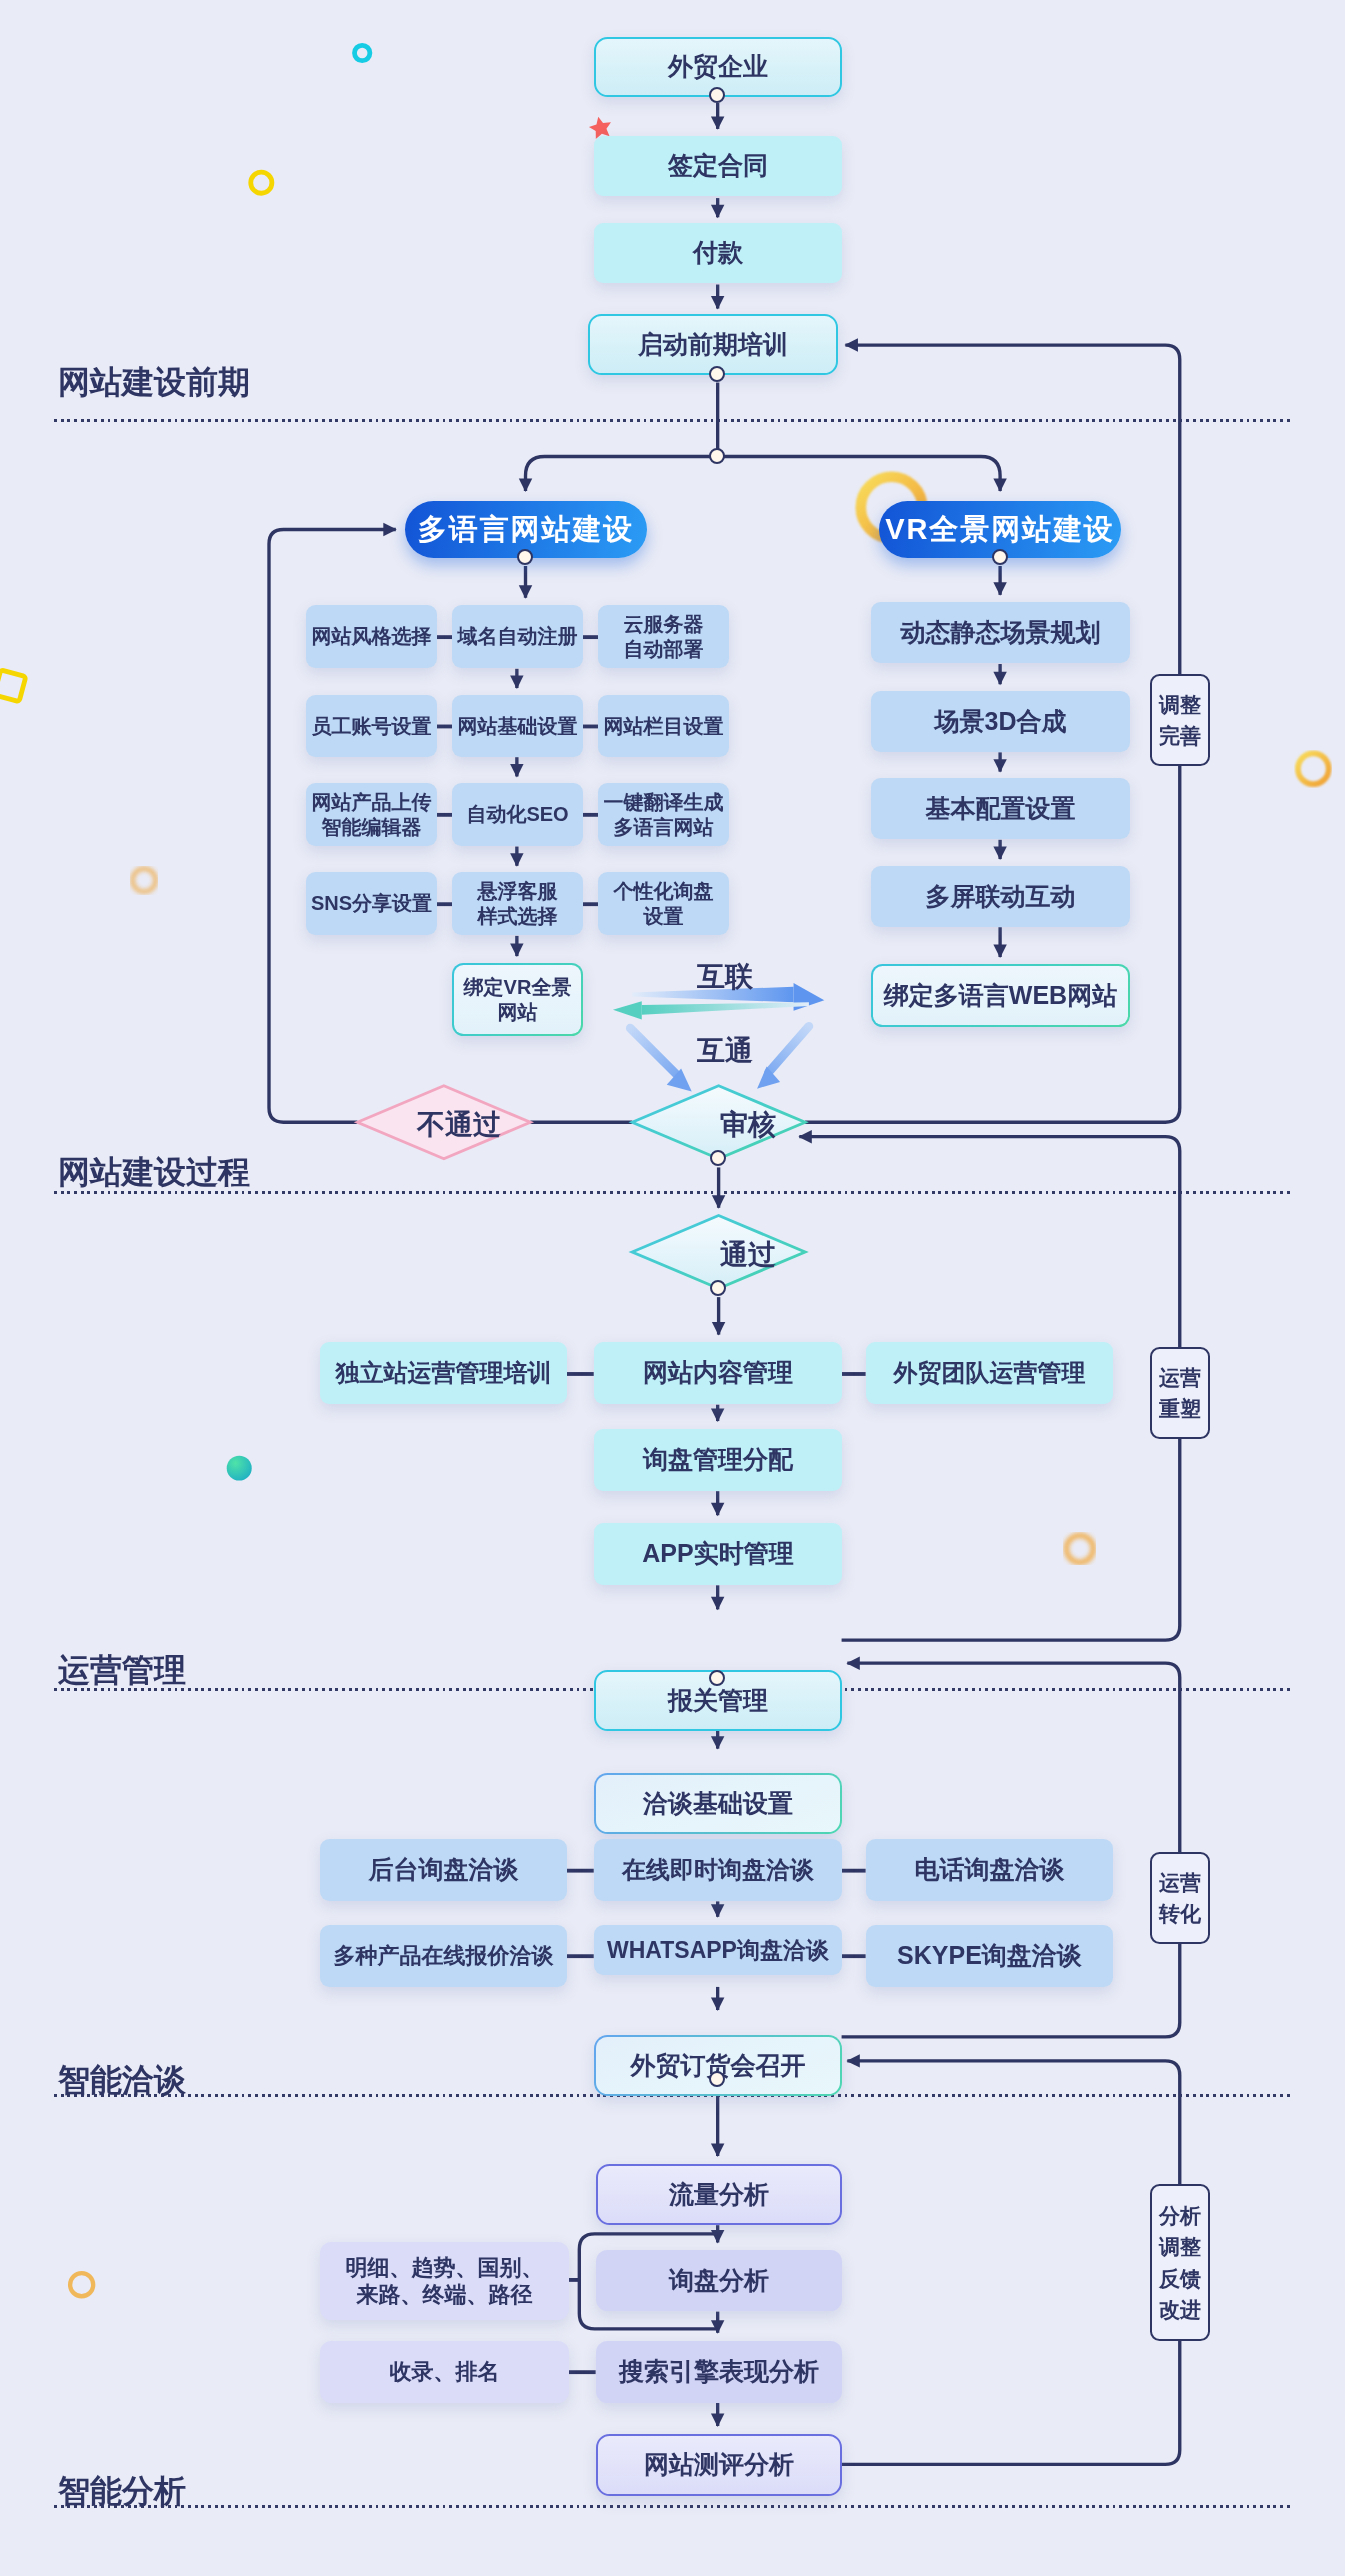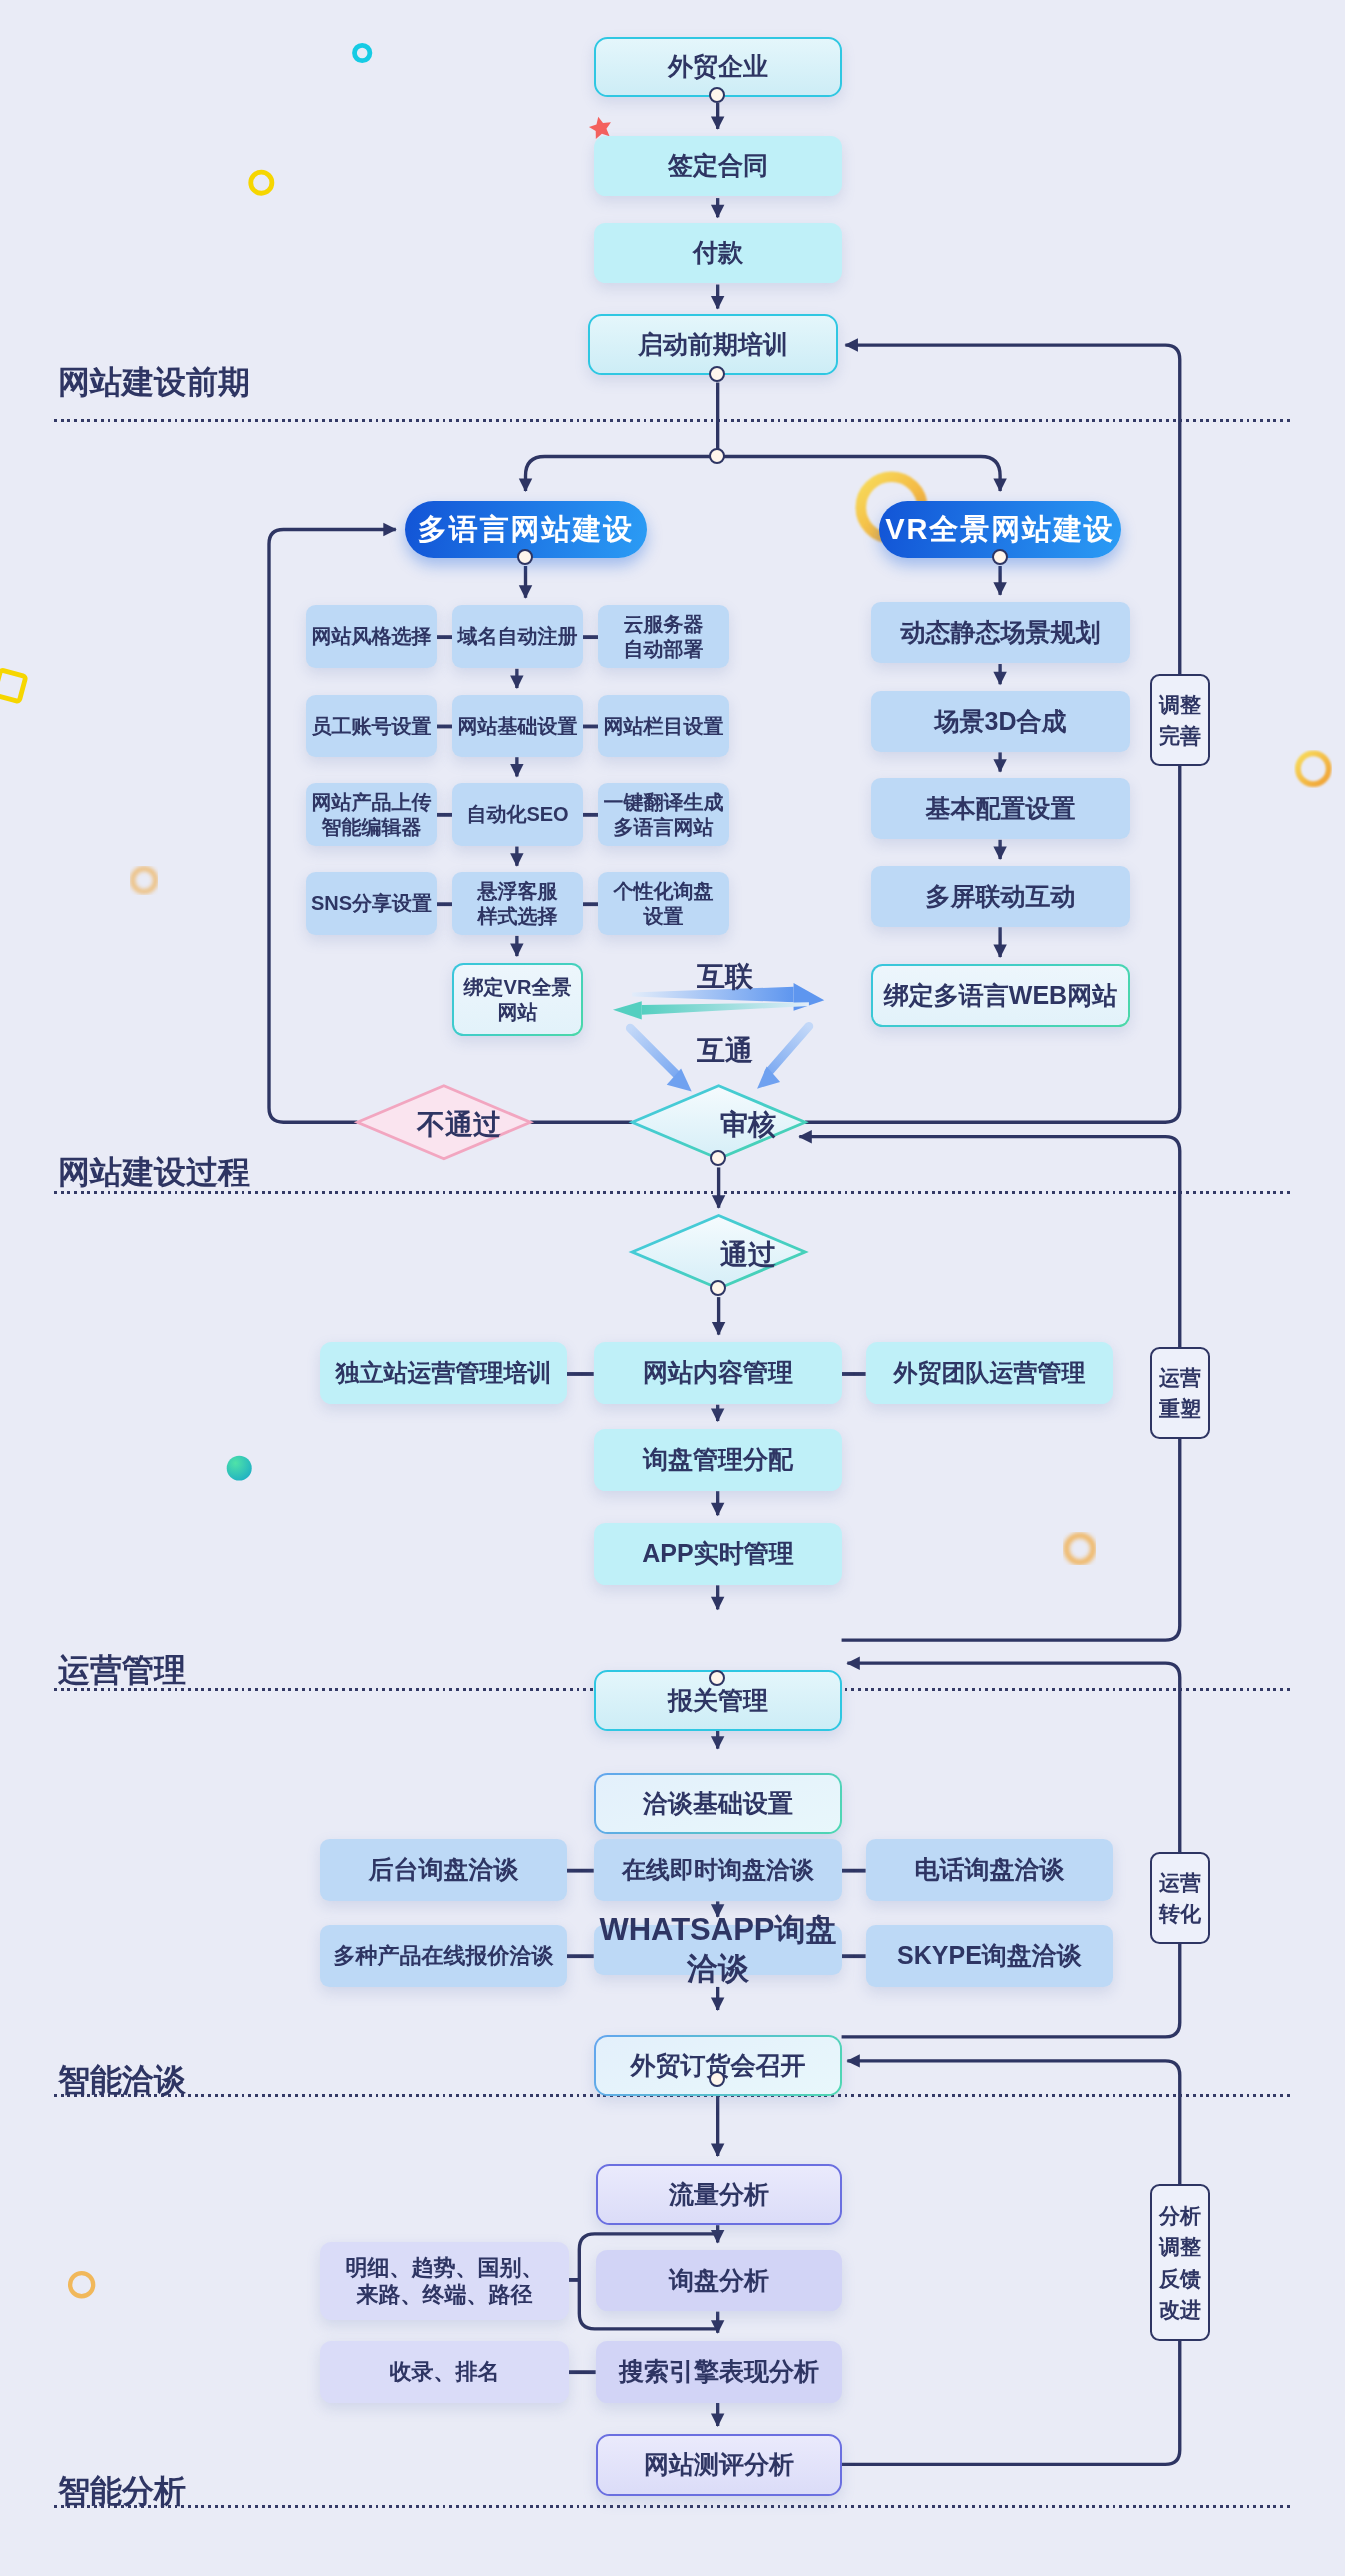--- a/index.html
+++ b/index.html
@@ -5,21 +5,21 @@
   html,body{margin:0;padding:0;background:#dfe3f0;}
   #canvas{position:relative;width:1345px;height:2576px;background:#E9EBF6;overflow:hidden;
     font-family:"Liberation Sans","DejaVu Sans",sans-serif;}
   #wires{position:absolute;left:0;top:0;z-index:1;}
   .dotted{position:absolute;left:54px;width:1238px;height:2.9px;z-index:0;
     background:repeating-linear-gradient(to right,#343A66 0 2.9px,transparent 2.9px 6.7px);}
   .section-label{position:absolute;left:58px;font-size:32px;font-weight:bold;color:#2E3563;z-index:2;}
   .node{position:absolute;display:flex;align-items:center;justify-content:center;text-align:center;
     font-weight:bold;color:#2E3563;border-radius:11.5px;white-space:pre-line;z-index:2;
     box-sizing:border-box;font-size:25px;line-height:1.25;box-shadow:0 5.8px 13.5px rgba(100,120,180,.18);}
-  .cyan-fill{background:#BFF0F8;}
+  .cyan-fill{background:#BFF0F8;border-radius:9px;}
   .cyan-border{background:linear-gradient(180deg,#E4F6FB,#CDEDF6);border:2.9px solid #2FC7E2;border-radius:13.5px;}
   .blue-fill{background:#BDD9F6;border-radius:9.6px;}
   .grid{font-size:20px;}
   .vr{font-size:25px;}
   .pill{background:linear-gradient(100deg,#1254D6,#2B9CF5);color:#fff;border-radius:29px;
     font-size:29px;letter-spacing:1.9px;box-shadow:0 7.7px 15.4px rgba(30,100,220,.35);}
   .teal-border{border:2.9px solid transparent;border-radius:11.5px;
     background:linear-gradient(180deg,#EDF6FC,#E2F2FA) padding-box,linear-gradient(135deg,#38C5DE,#4BD8A8) border-box;}
   .bluegreen-border{border:2.9px solid transparent;border-radius:13.5px;
     background:linear-gradient(160deg,#E3F0FB,#E8F7FB) padding-box,linear-gradient(120deg,#63A5EF,#4ED8B2) border-box;margin-top:17px;}
@@ -246,21 +246,21 @@
   <div class="node cyan-fill" style="left:866px;top:1342px;width:247px;height:62px;font-size:24px">外贸团队运营管理</div>
   <div class="node cyan-fill" style="left:594px;top:1429px;width:248px;height:62px">询盘管理分配</div>
   <div class="node cyan-fill" style="left:594px;top:1523px;width:248px;height:62px">APP实时管理</div>
   <div class="node cyan-border" style="left:594px;top:1670px;width:248px;height:61px">报关管理</div>
 
   <div class="node bluegreen-border" style="left:594px;top:1756px;width:248px;height:61px">洽谈基础设置</div>
   <div class="node blue-fill" style="left:320px;top:1839px;width:247px;height:62px">后台询盘洽谈</div>
   <div class="node blue-fill" style="left:594px;top:1839px;width:248px;height:62px;font-size:24px">在线即时询盘洽谈</div>
   <div class="node blue-fill" style="left:866px;top:1839px;width:247px;height:62px">电话询盘洽谈</div>
   <div class="node blue-fill" style="left:320px;top:1925px;width:247px;height:62px;font-size:22px">多种产品在线报价洽谈</div>
-  <div class="node blue-fill" style="left:594px;top:1925px;width:248px;height:50px;font-size:31px">WHATSAPP询盘洽谈</div>
+  <div class="node blue-fill" style="left:594px;top:1925px;width:248px;height:50px;font-size:23px">WHATSAPP询盘洽谈</div>
   <div class="node blue-fill" style="left:866px;top:1925px;width:247px;height:62px">SKYPE询盘洽谈</div>
   <div class="node bluegreen-border" style="left:594px;top:2018px;width:248px;height:61px">外贸订货会召开</div>
 
   <div class="node purple-border" style="left:596px;top:2164px;width:246px;height:61px">流量分析</div>
   <div class="node purple-side" style="left:320px;top:2242px;width:249px;height:78px">明细、趋势、国别、
 来路、终端、路径</div>
   <div class="node purple-fill" style="left:596px;top:2250px;width:246px;height:61px">询盘分析</div>
   <div class="node purple-side" style="left:320px;top:2341px;width:249px;height:62px">收录、排名</div>
   <div class="node purple-fill" style="left:596px;top:2341px;width:246px;height:62px">搜索引擎表现分析</div>
   <div class="node purple-border" style="left:596px;top:2434px;width:246px;height:62px">网站测评分析</div>

